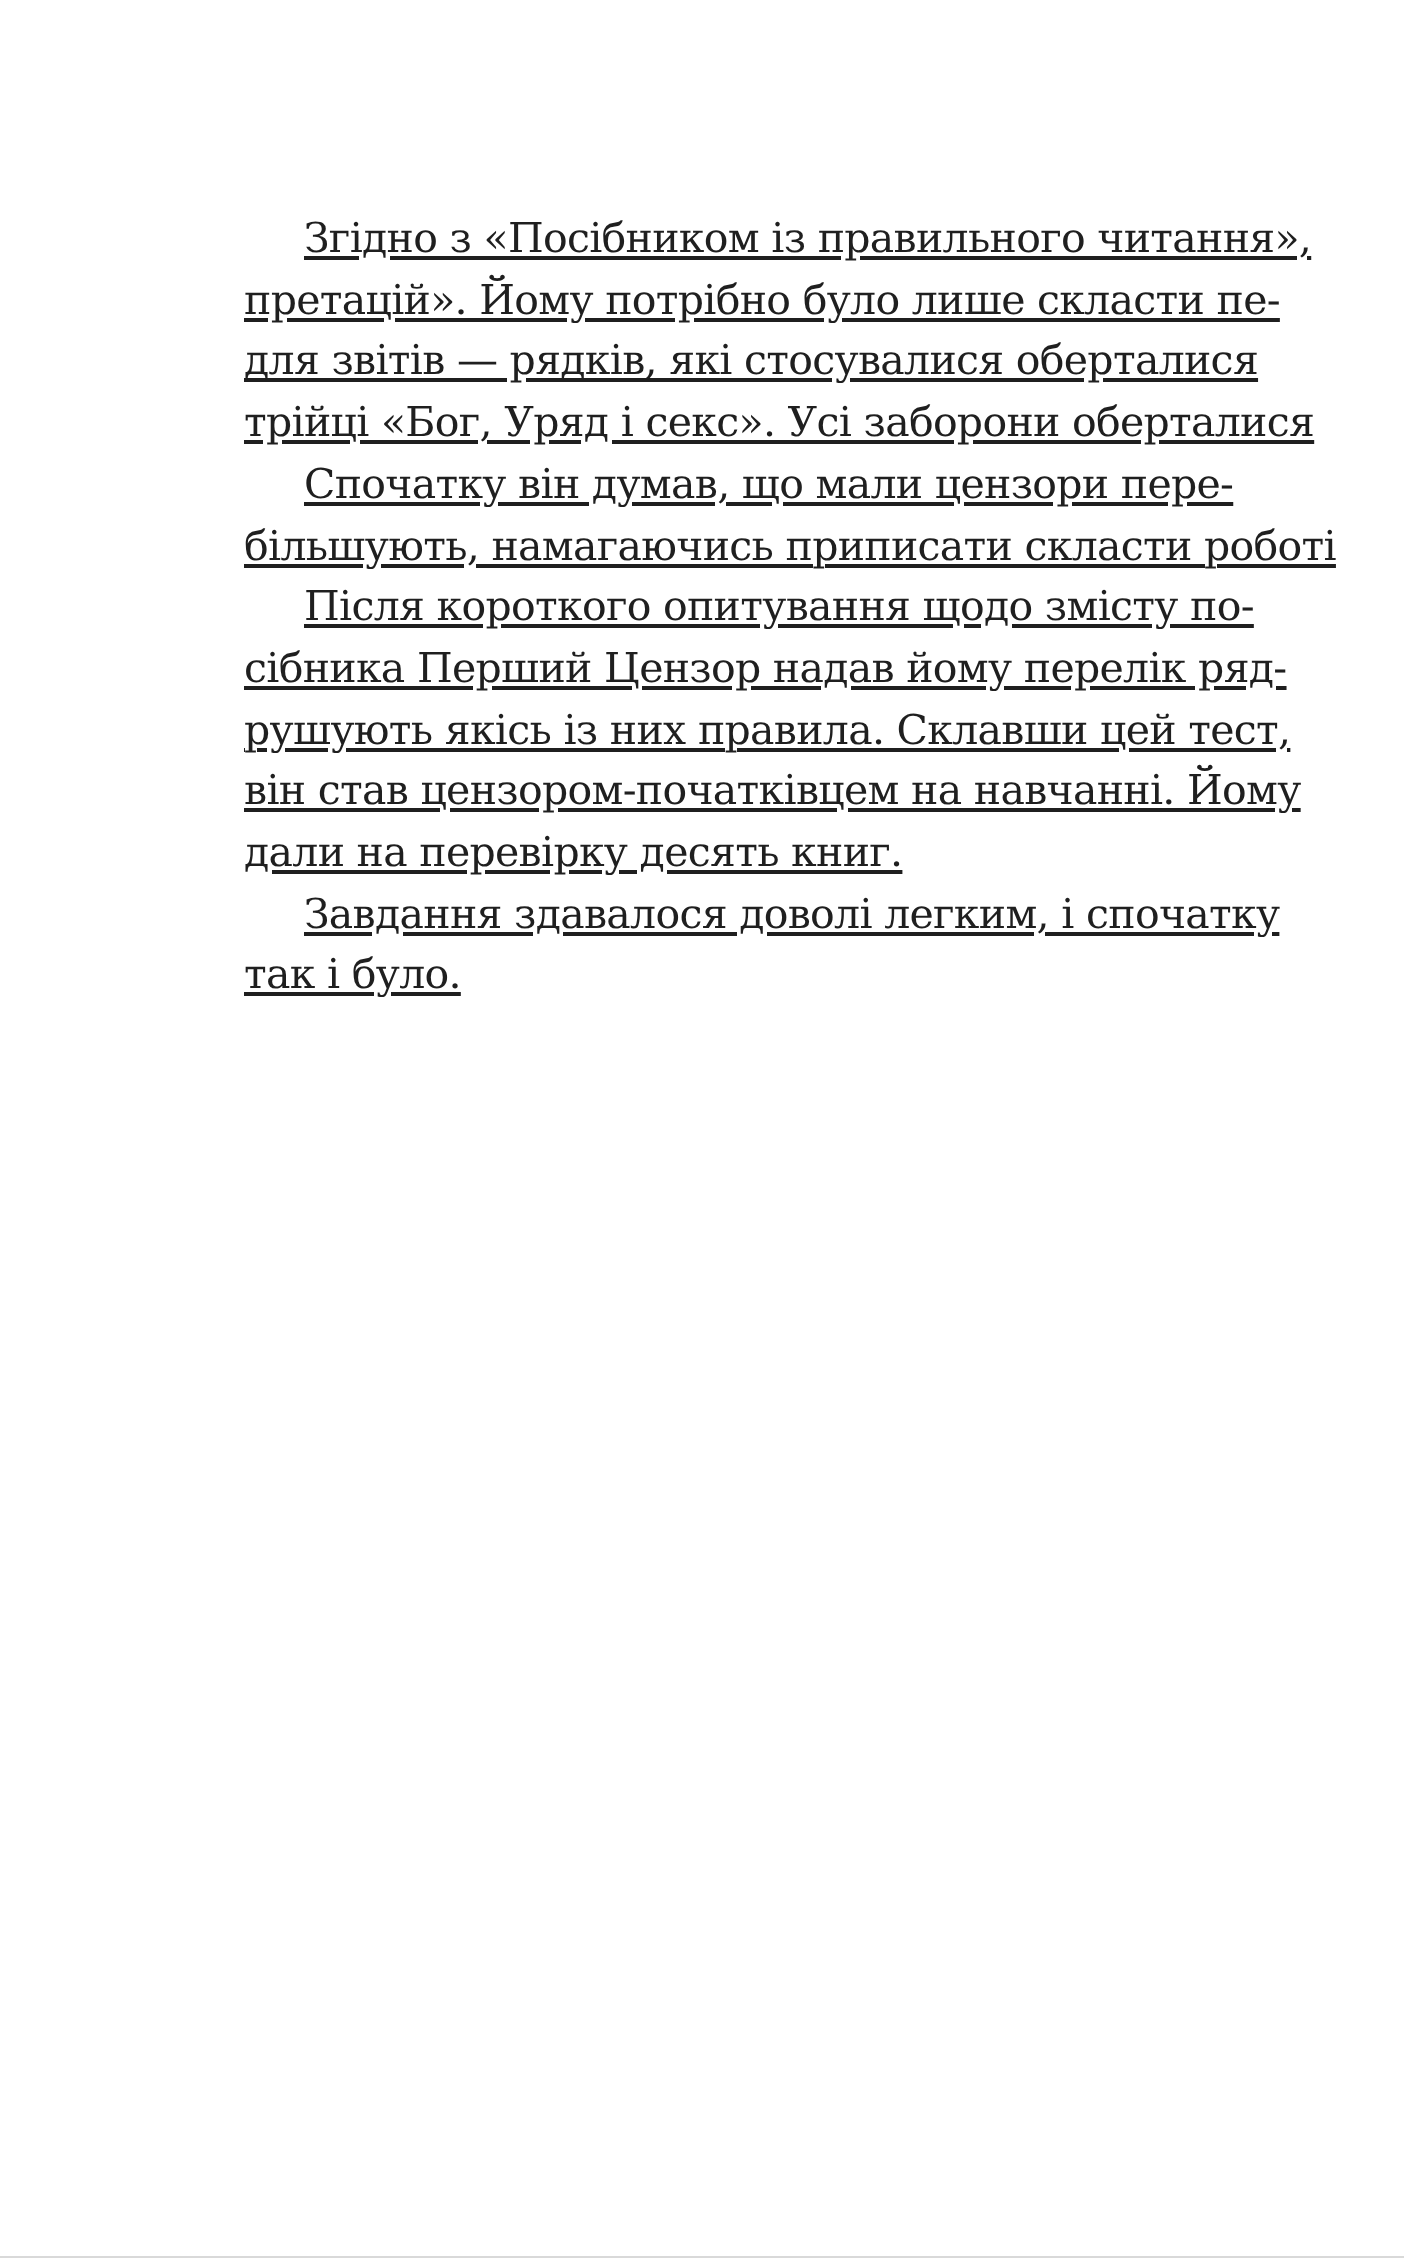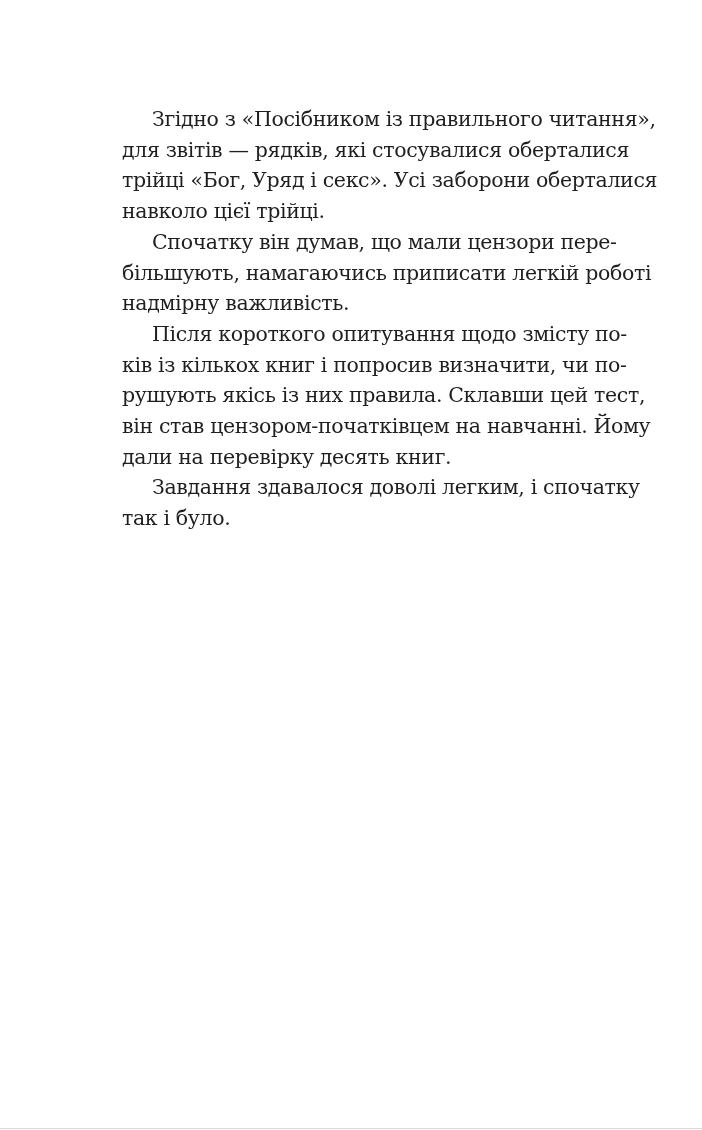--- a/index.html
+++ b/index.html
@@ -32,20 +32,21 @@
       color: #1f1f1f;
     }
     .text-block p {
       margin: 0;
       text-indent: 30px;
       text-align: justify;
       text-align-last: left;
       hyphens: manual;
       letter-spacing: -0.35px;
       word-spacing: 0px;
+      text-decoration: underline;
     }
     .line {
       display: block;
       text-align: justify;
       text-align-last: justify;
       white-space: nowrap;
     }
     .line.last {
       text-align-last: left;
     }
@@ -62,34 +63,33 @@
     }
   </style>
 </head>
 <body>
 
 <div class="page">
   <div class="text-block">
 
     <p>
       <span class="line indent">Згідно з «Посібником із правильного читання»,</span>
+      <span class="line">претацій». Йому потрібно було лише скласти пе-</span>
       <span class="line">для звітів — рядків, які стосувалися оберталися</span>
       <span class="line">трійці «Бог, Уряд і секс». Усі заборони оберталися</span>
-      <span class="line last">навколо цієї трійці.</span>
     </p>
 
     <p>
       <span class="line indent">Спочатку він думав, що мали цензори пере-</span>
-      <span class="line">більшують, намагаючись приписати легкій роботі</span>
-      <span class="line last">надмірну важливість.</span>
+      <span class="line">більшують, намагаючись приписати скласти роботі</span>
     </p>
 
     <p>
       <span class="line indent">Після короткого опитування щодо змісту по-</span>
-      <span class="line">ків із кількох книг і попросив визначити, чи по-</span>
+      <span class="line">сібника Перший Цензор надав йому перелік ряд-</span>
       <span class="line">рушують якісь із них правила. Склавши цей тест,</span>
       <span class="line">він став цензором-початківцем на навчанні. Йому</span>
       <span class="line last">дали на перевірку десять книг.</span>
     </p>
 
     <p>
       <span class="line indent">Завдання здавалося доволі легким, і спочатку</span>
       <span class="line last">так і було.</span>
     </p>
 

